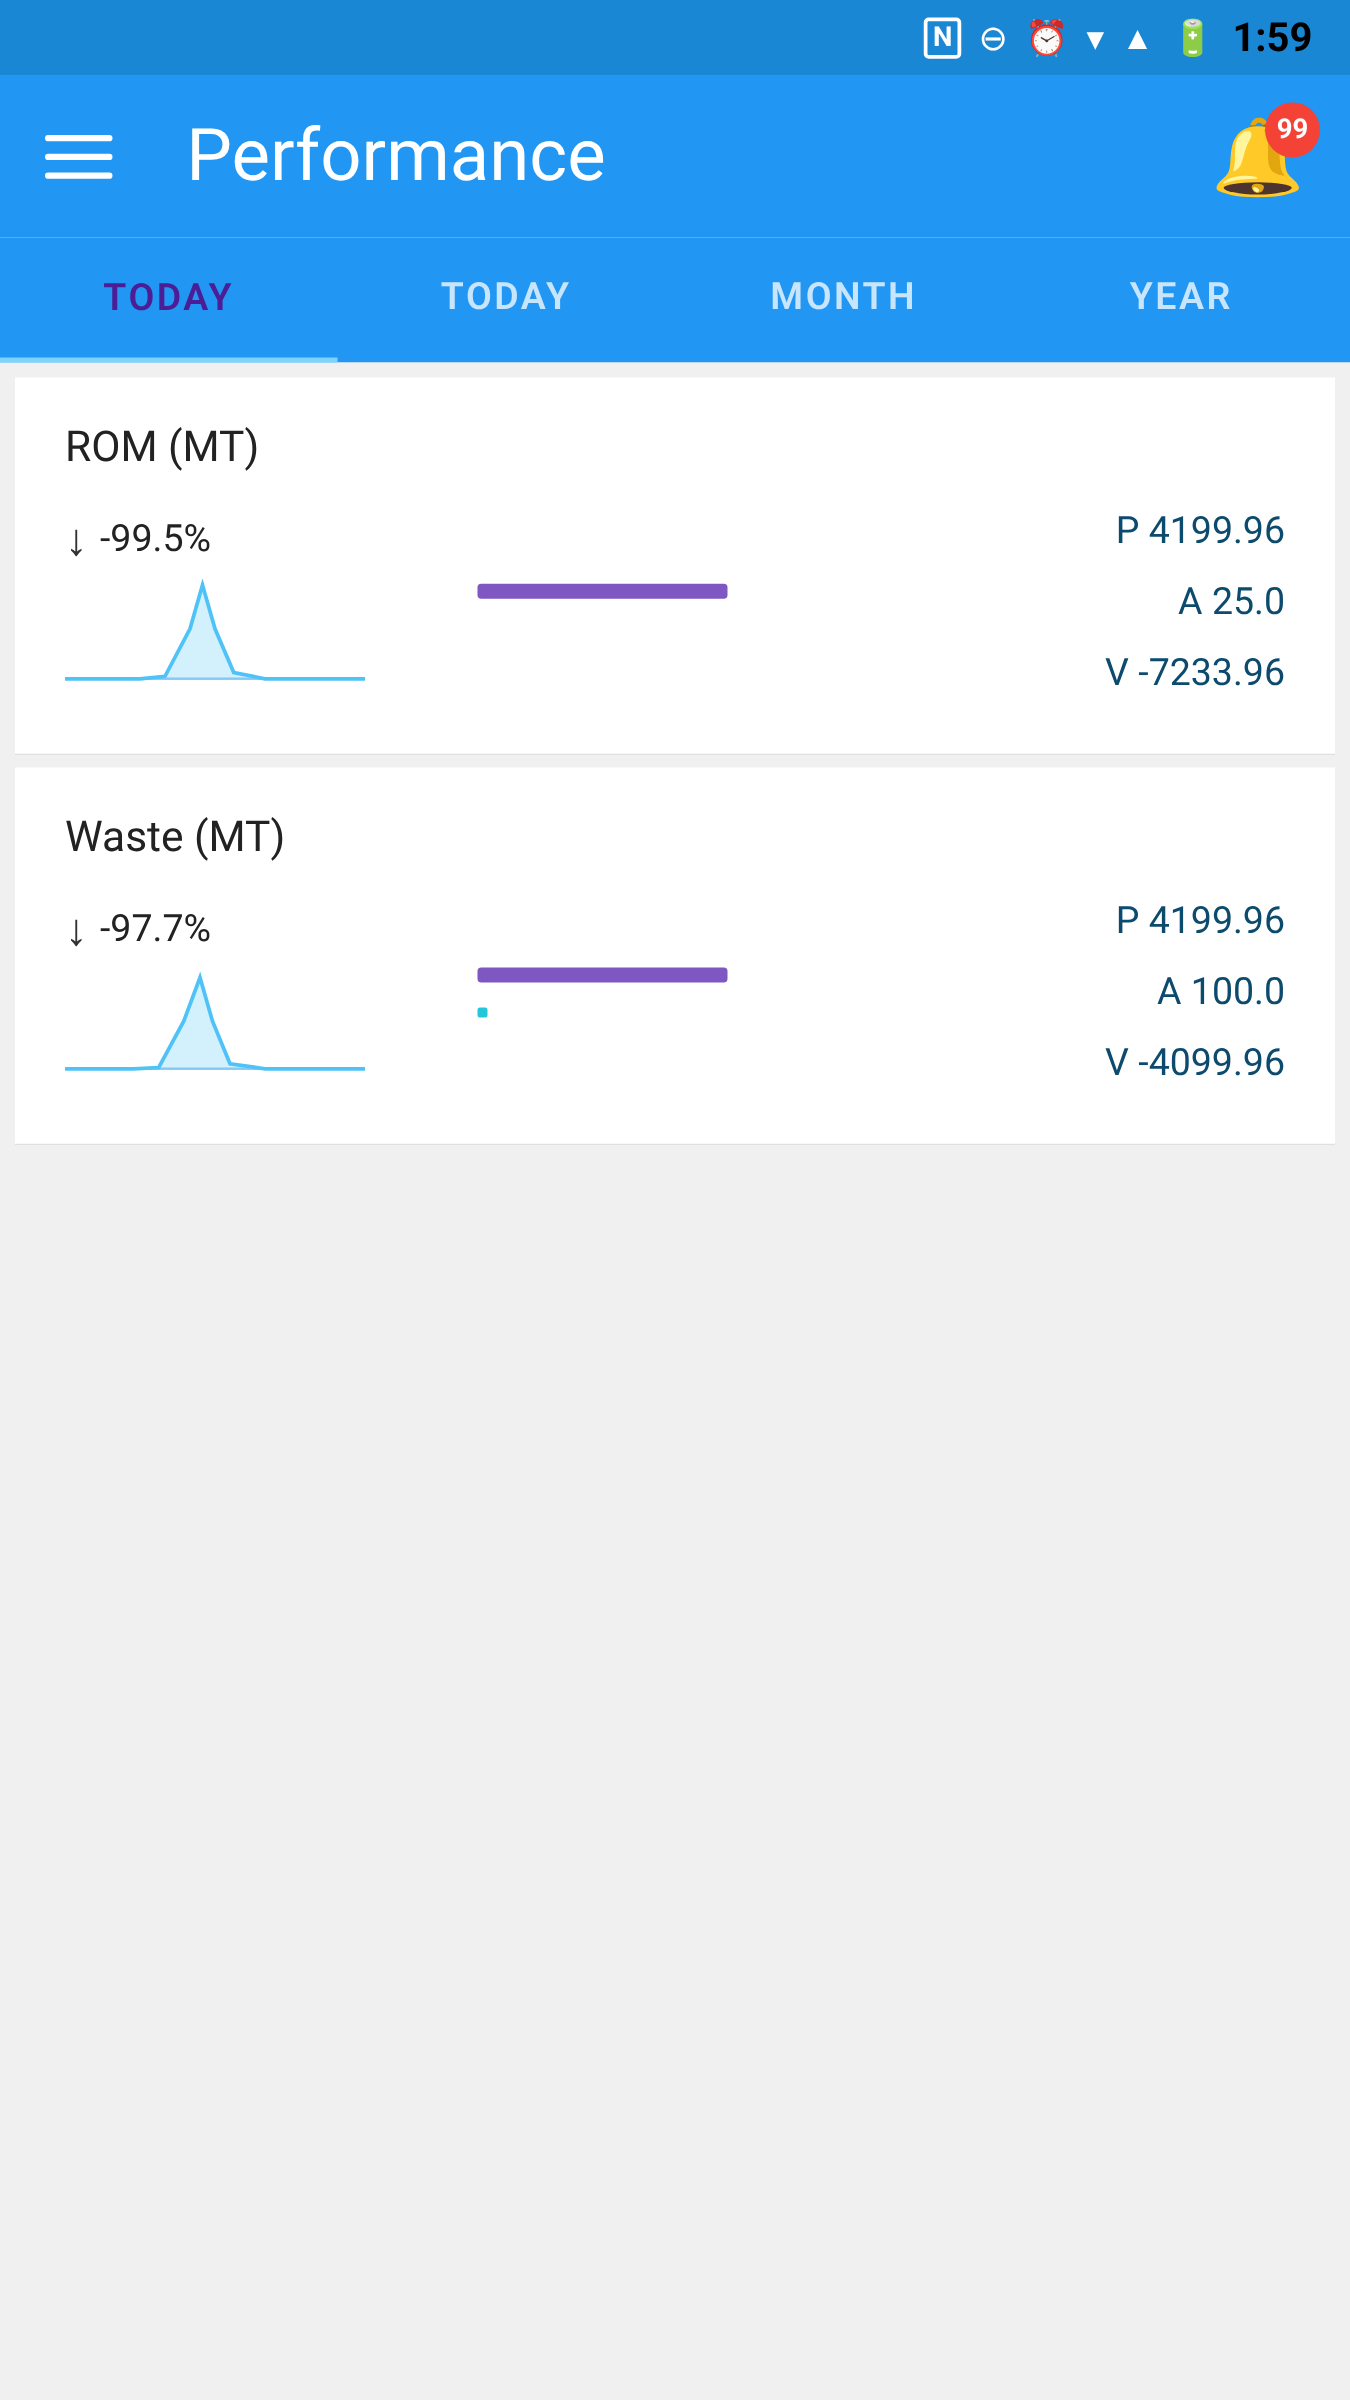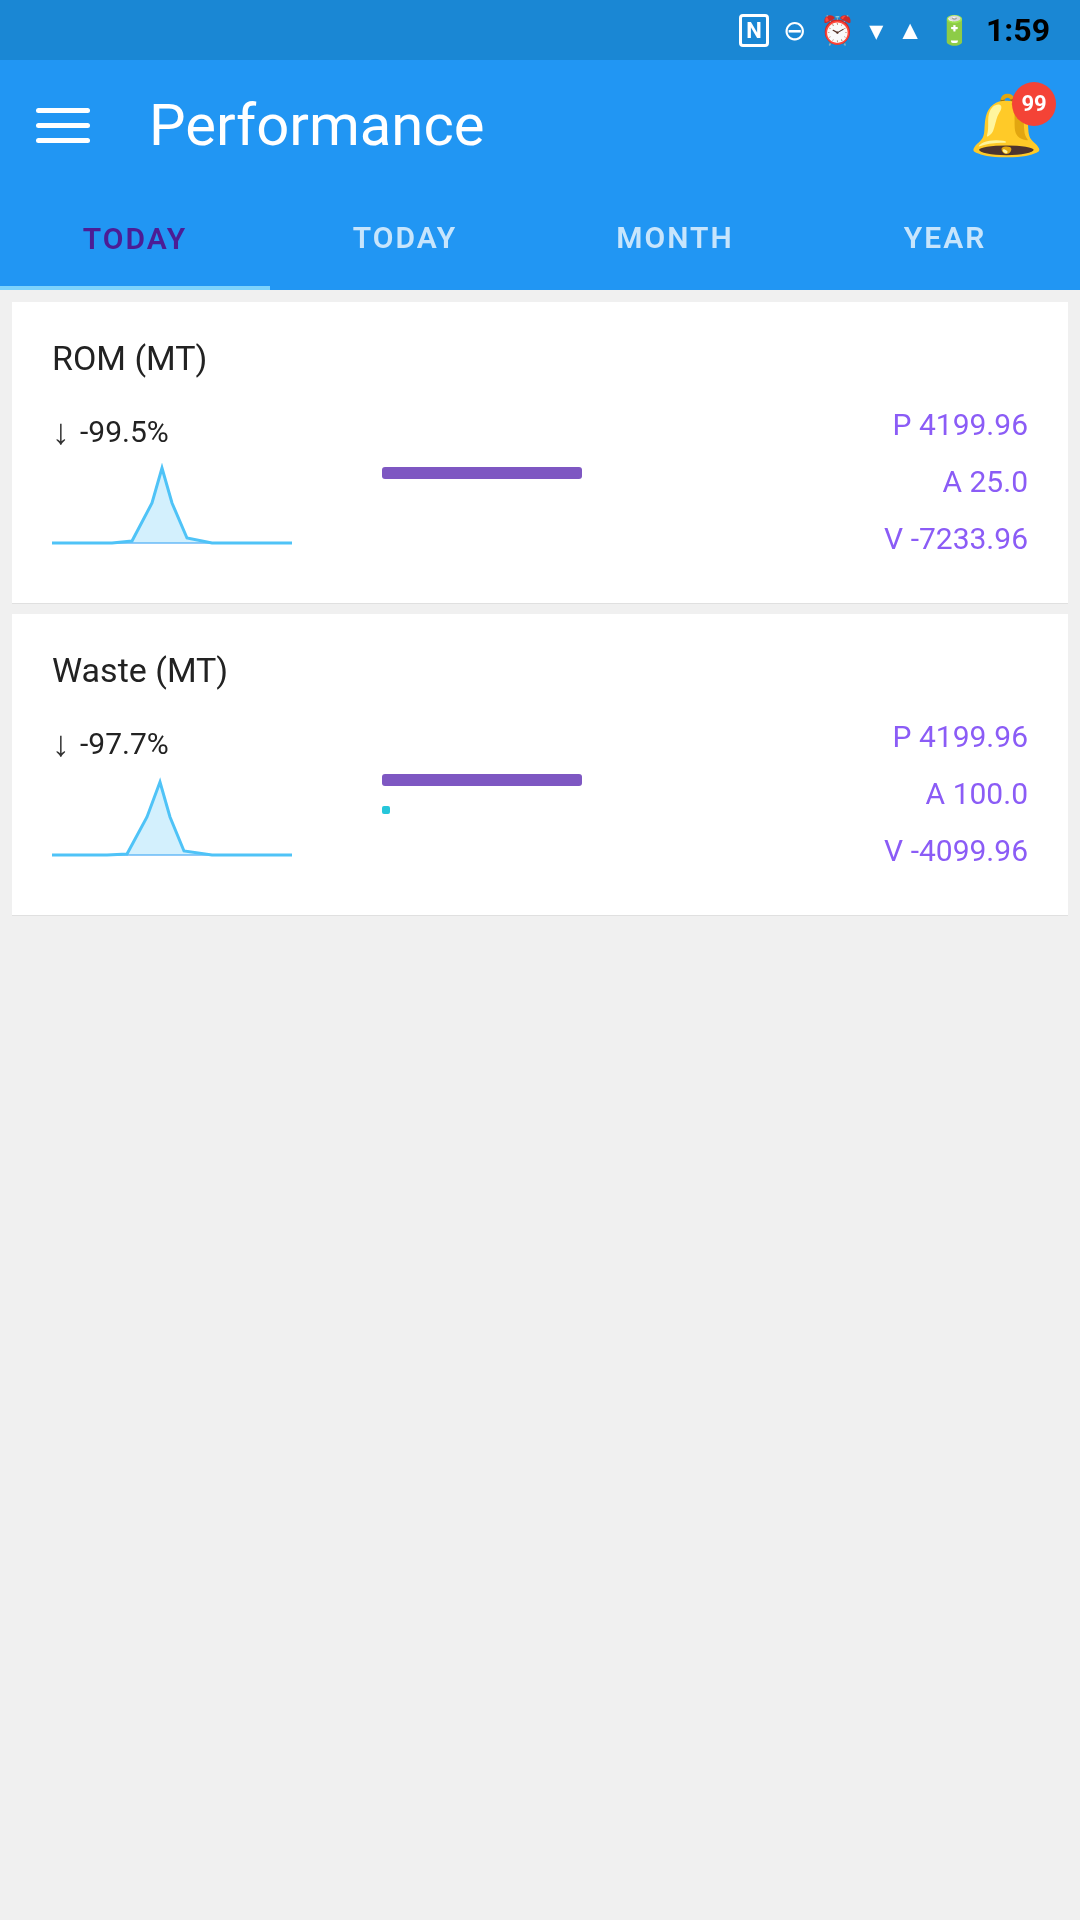--- a/index.html
+++ b/index.html
@@ -183,21 +183,21 @@
       align-self: flex-start;
       margin-left: 30px;
     }
     .sparkline {
       width: 240px;
       height: 90px;
     }
     .card-right {
       text-align: right;
       font-size: 30px;
-      color: #8b5cf6;
+      color: #0c4a6e;
       line-height: 1.9;
     }
 
     
     .actual-bar-partial {
       height: 8px;
       width: 8px;
       background: #26C6DA;
       border-radius: 2px;
       align-self: flex-start;

